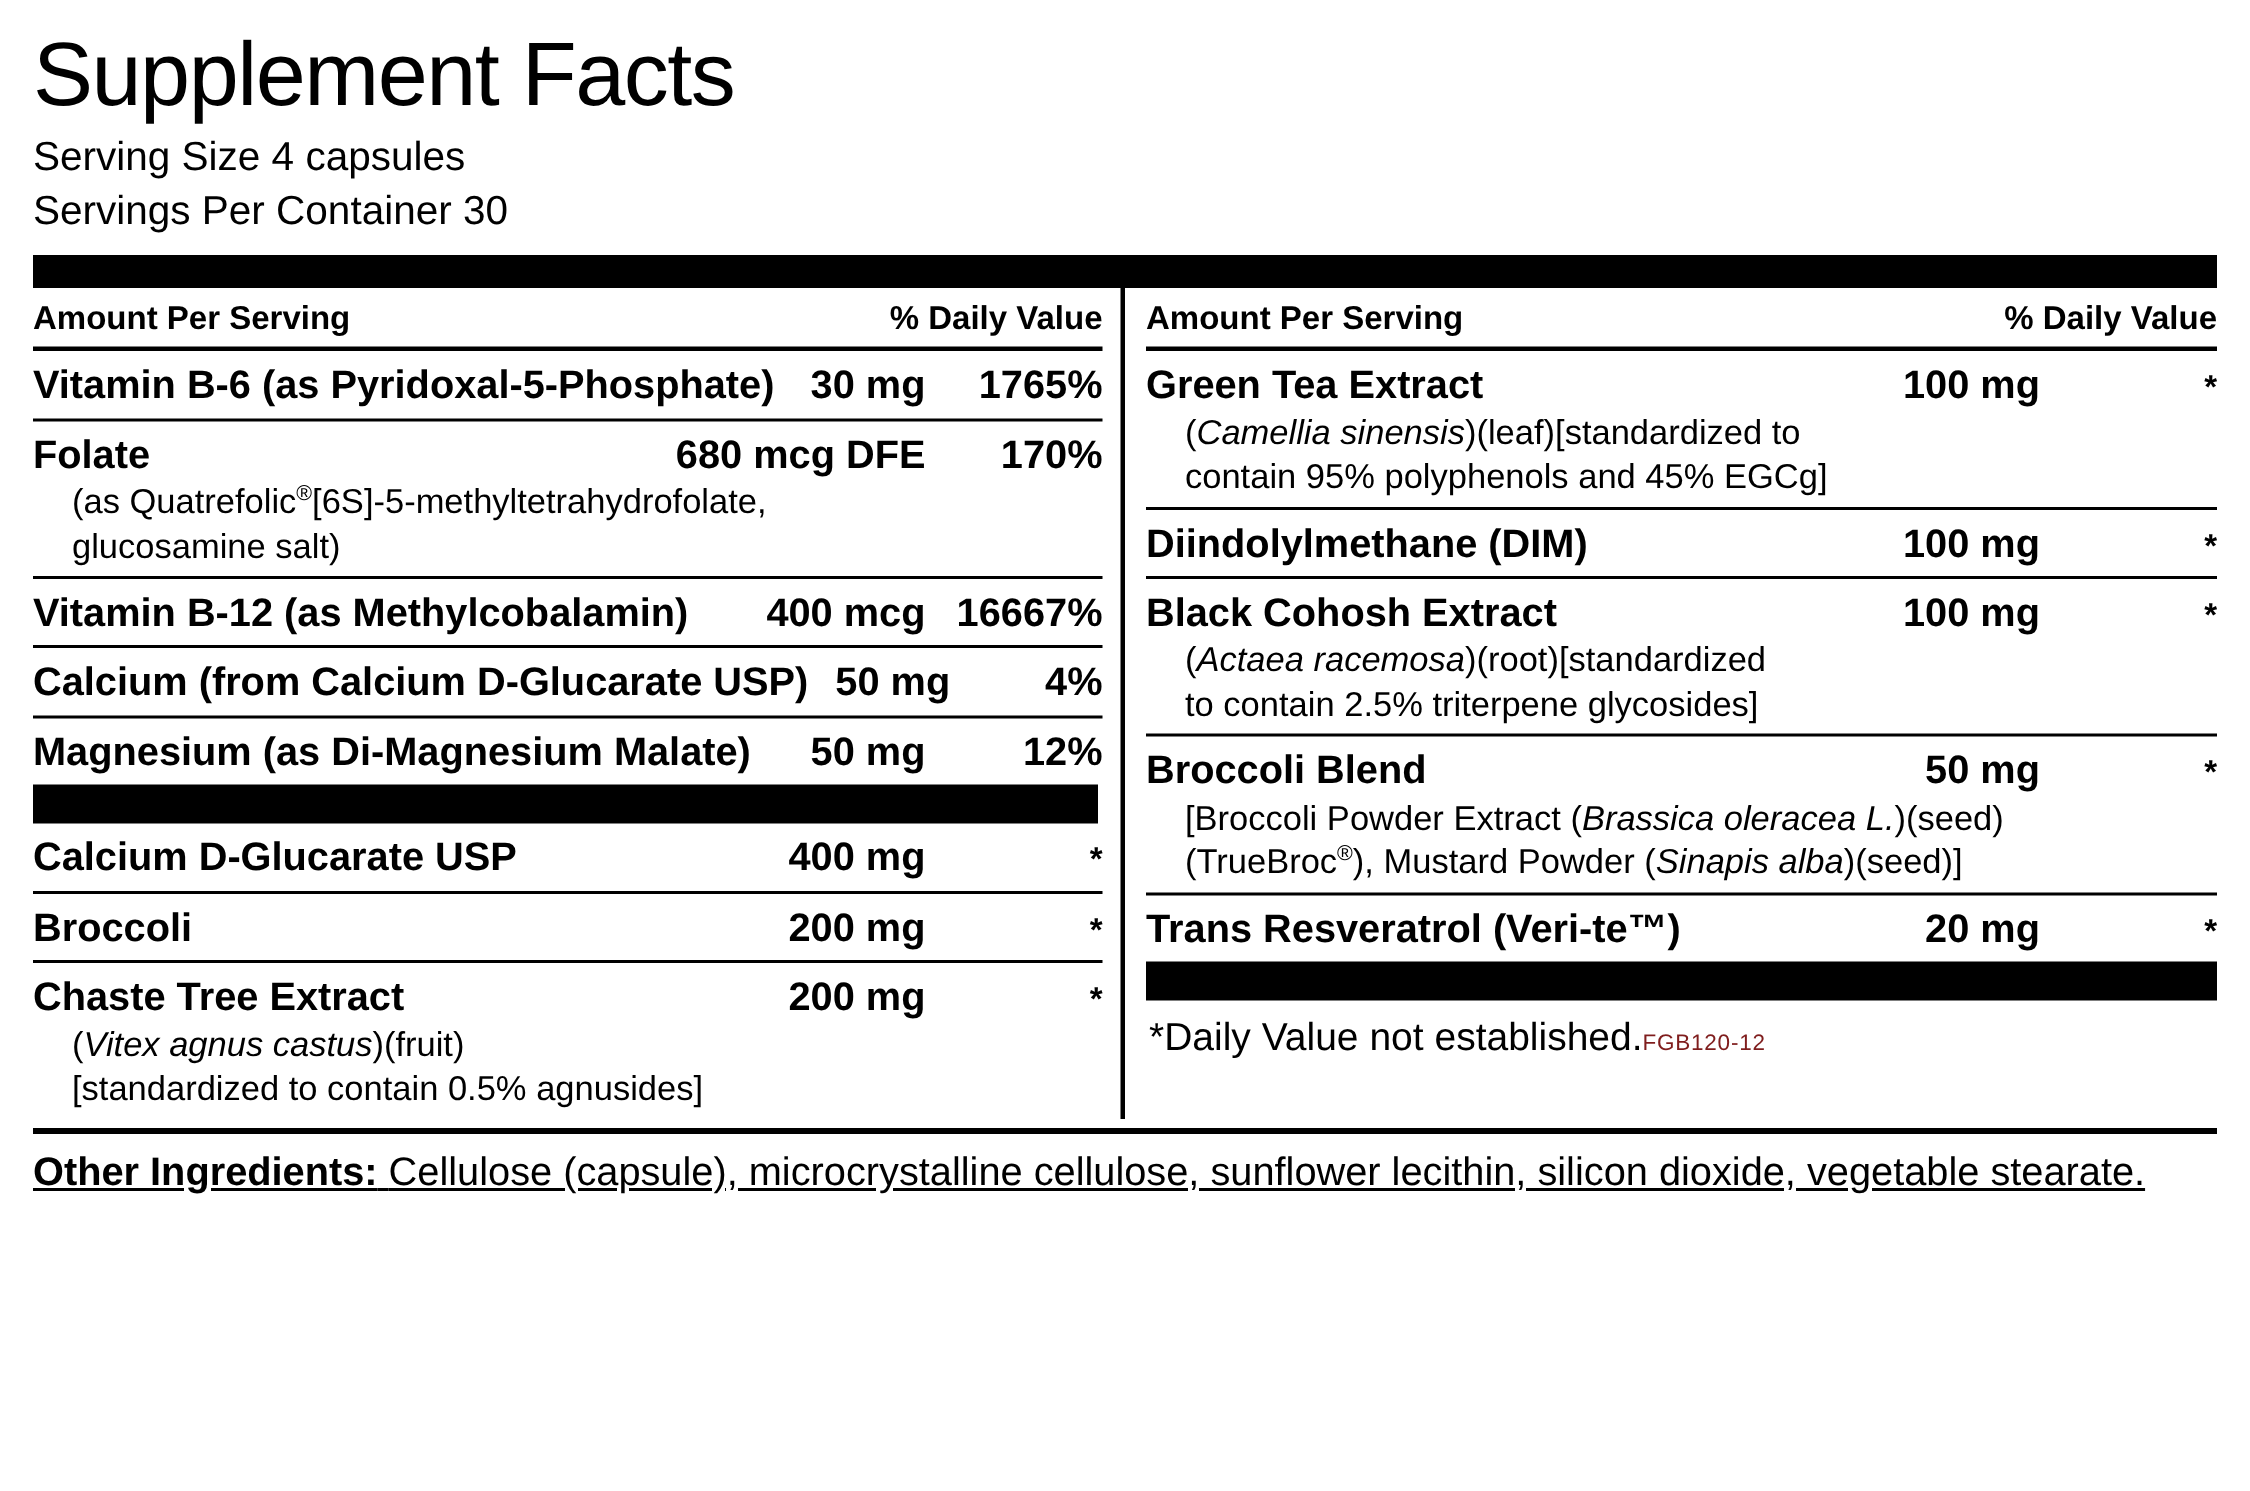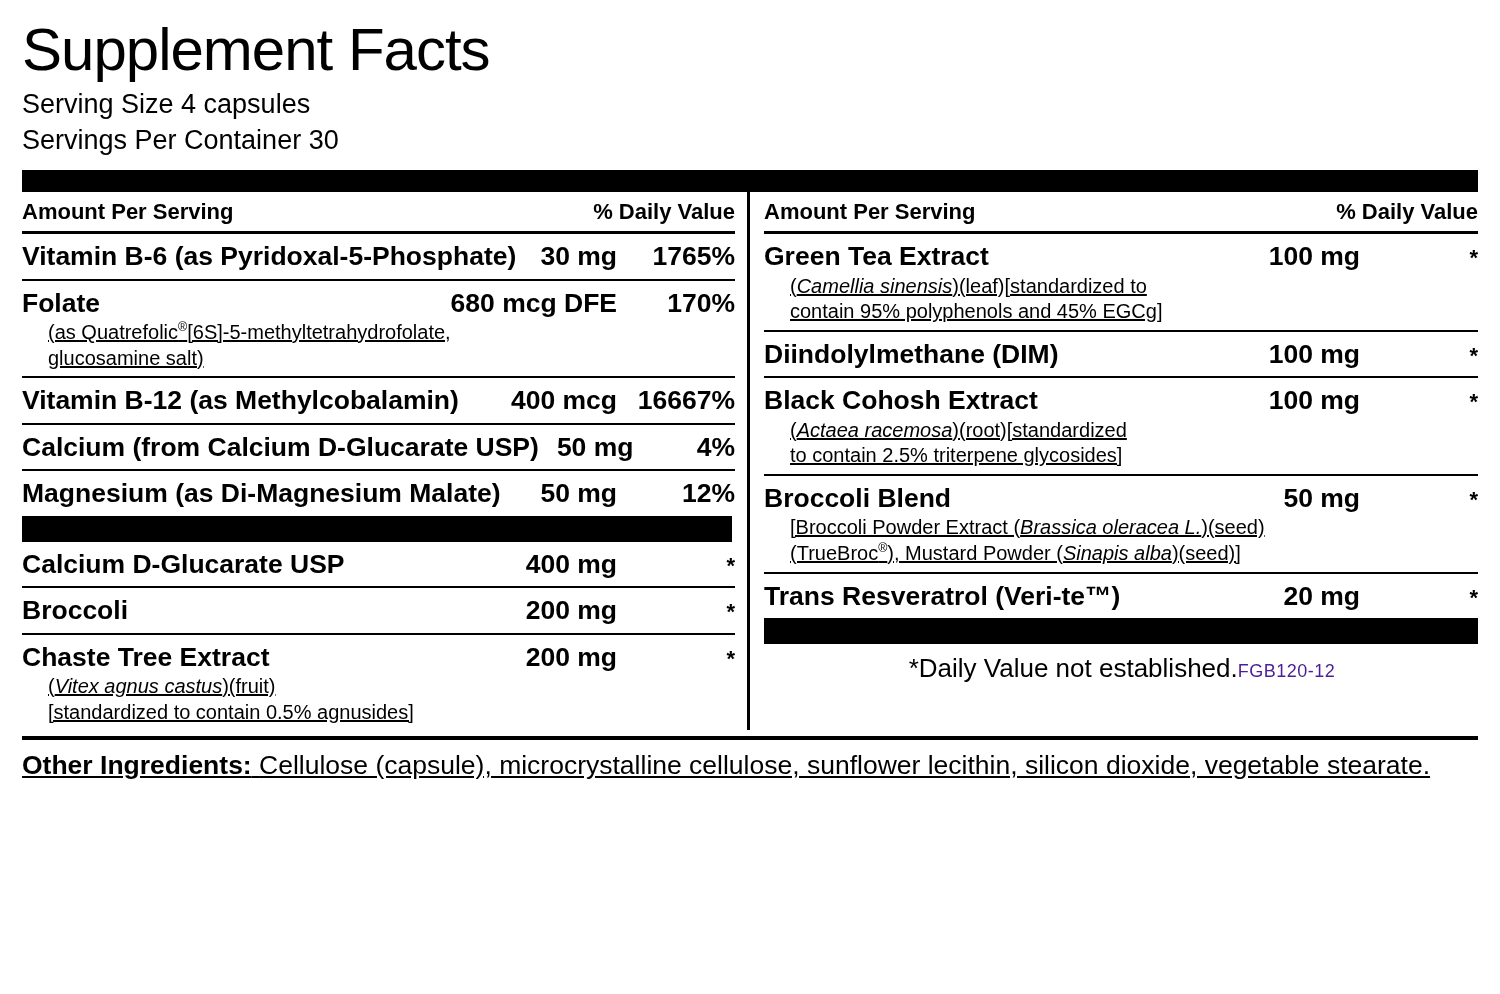--- a/index.html
+++ b/index.html
@@ -78,41 +78,40 @@
     padding-left: 18px;
     white-space: nowrap;
   }
   .dv {
     width: 118px;
     text-align: right;
     white-space: nowrap;
   }
   .sub {
     padding-left: 26px;
-    font-size: 20px;
+    font-size: 23px;
     line-height: 1.28;
-    text-decoration: underline;
   }
   .bar {
     background: #000;
     height: 26px;
   }
   .bar.left { width: 710px; }
   .bar.right { width: 714px; margin-left: 14px; }
 
   .footnote {
     display: flex;
-    justify-content: center;
+    justify-content: flex-start;
     align-items: baseline;
     font-size: 26px;
     padding: 9px 0 0 16px;
   }
   .code {
-    color: #4c1d95;
-    font-size: 18px;
+    color: #7f1d1d;
+    font-size: 15px;
     letter-spacing: 0.5px;
   }
   .bottom-rule {
     height: 4px;
     background: #000;
     width: 1456px;
     margin-top: 6px;
   }
   .other {
     font-size: 26.5px;

